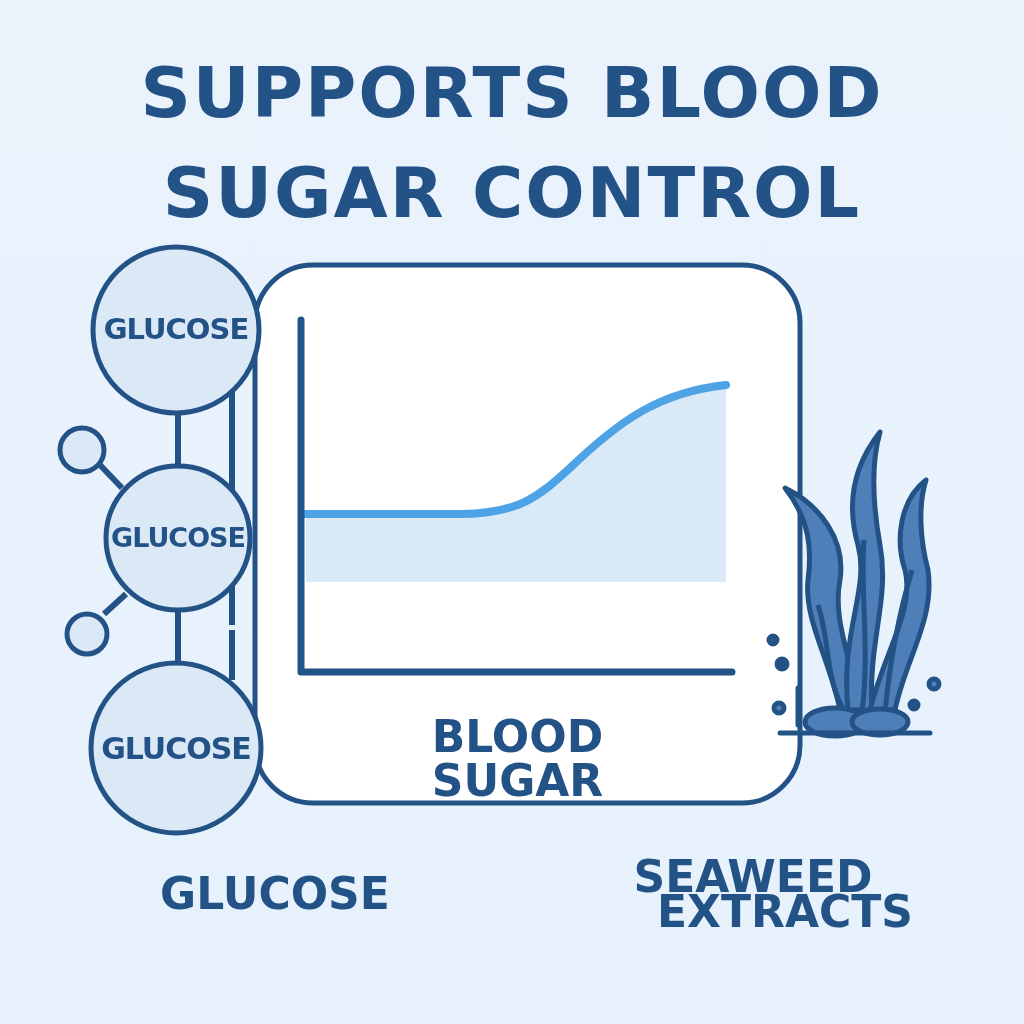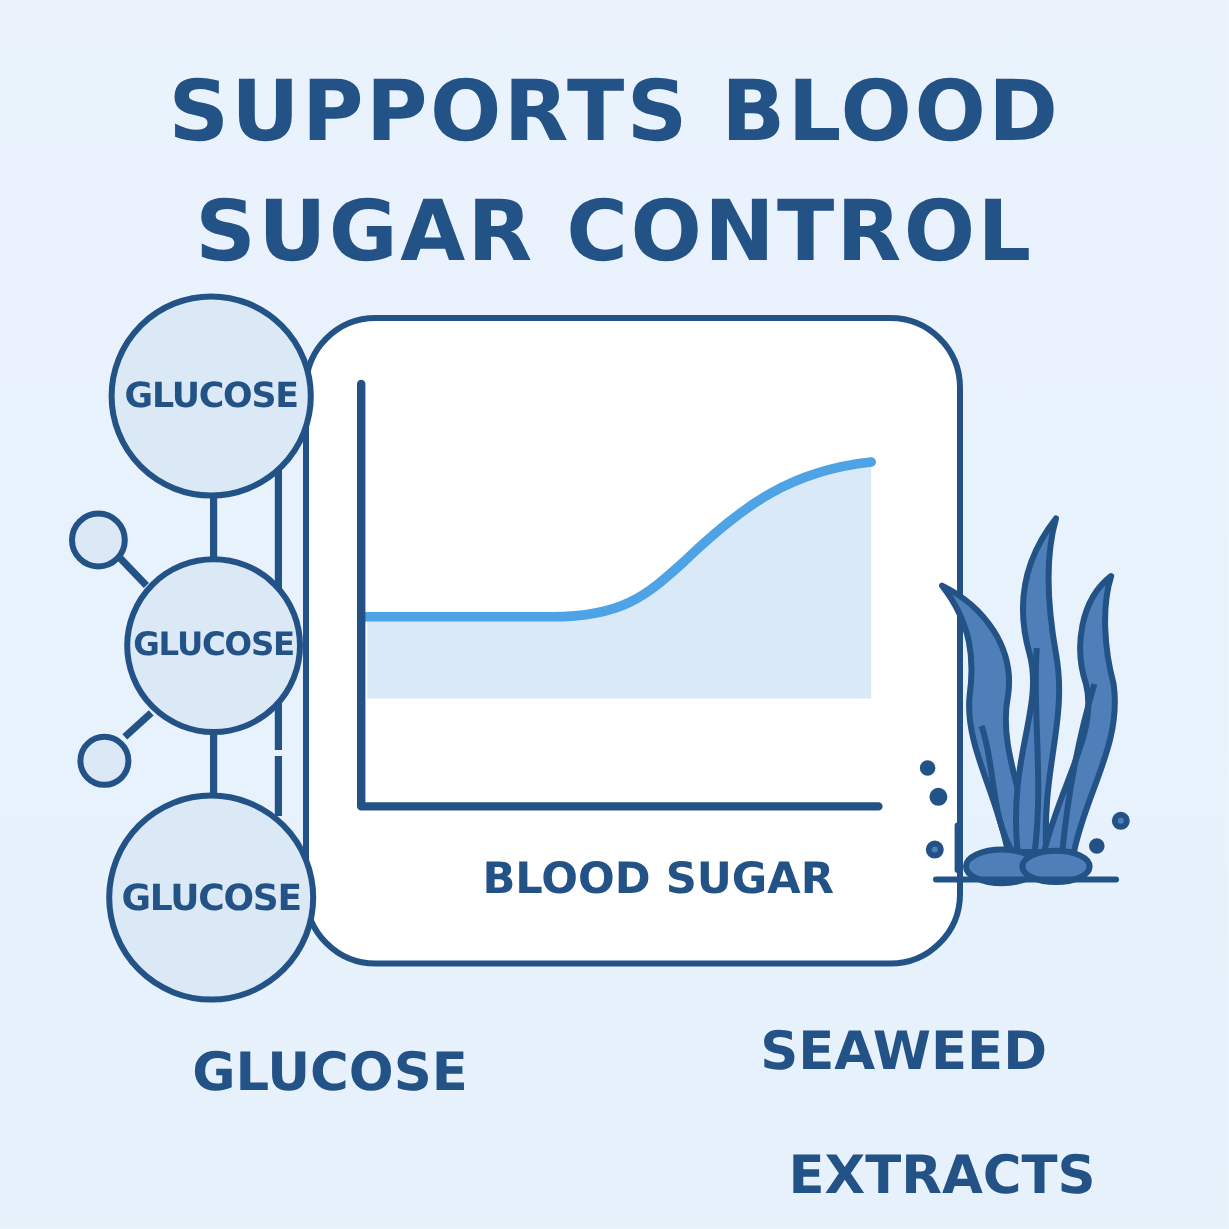--- a/index.html
+++ b/index.html
@@ -80,18 +80,18 @@
     <circle cx="779" cy="708" r="5"></circle>
     <circle cx="934" cy="684" r="5"></circle>
     <circle cx="914" cy="705" r="4" fill="#235287"></circle>
   </g>
 </svg>
 
 <div class="circle-label" style="left:93px; top:312px; width:166px; font-size:29px;">GLUCOSE</div>
 <div class="circle-label" style="left:106px; top:522px; width:144px; font-size:27px;">GLUCOSE</div>
 <div class="circle-label" style="left:91px; top:731px; width:170px; font-size:30px;">GLUCOSE</div>
 
-<div class="caption" style="left:340px; top:715px; width:355px; font-size:36px;text-align:right;">BLOOD SUGAR</div>
+<div class="caption" style="left:340px; top:715px; width:355px; font-size:44px;">BLOOD SUGAR</div>
 
 <div class="caption" style="left:140px; top:872px; width:270px; font-size:44px;">GLUCOSE</div>
 
 <div class="caption" style="left:608px; top:855px; width:290px; font-size:44px;">SEAWEED</div>
-<div class="caption" style="left:640px; top:958px; width:290px; font-size:44px;">EXTRACTS</div>
+<div class="caption" style="left:640px; top:890px; width:290px; font-size:44px;">EXTRACTS</div>
 
 </body></html>

